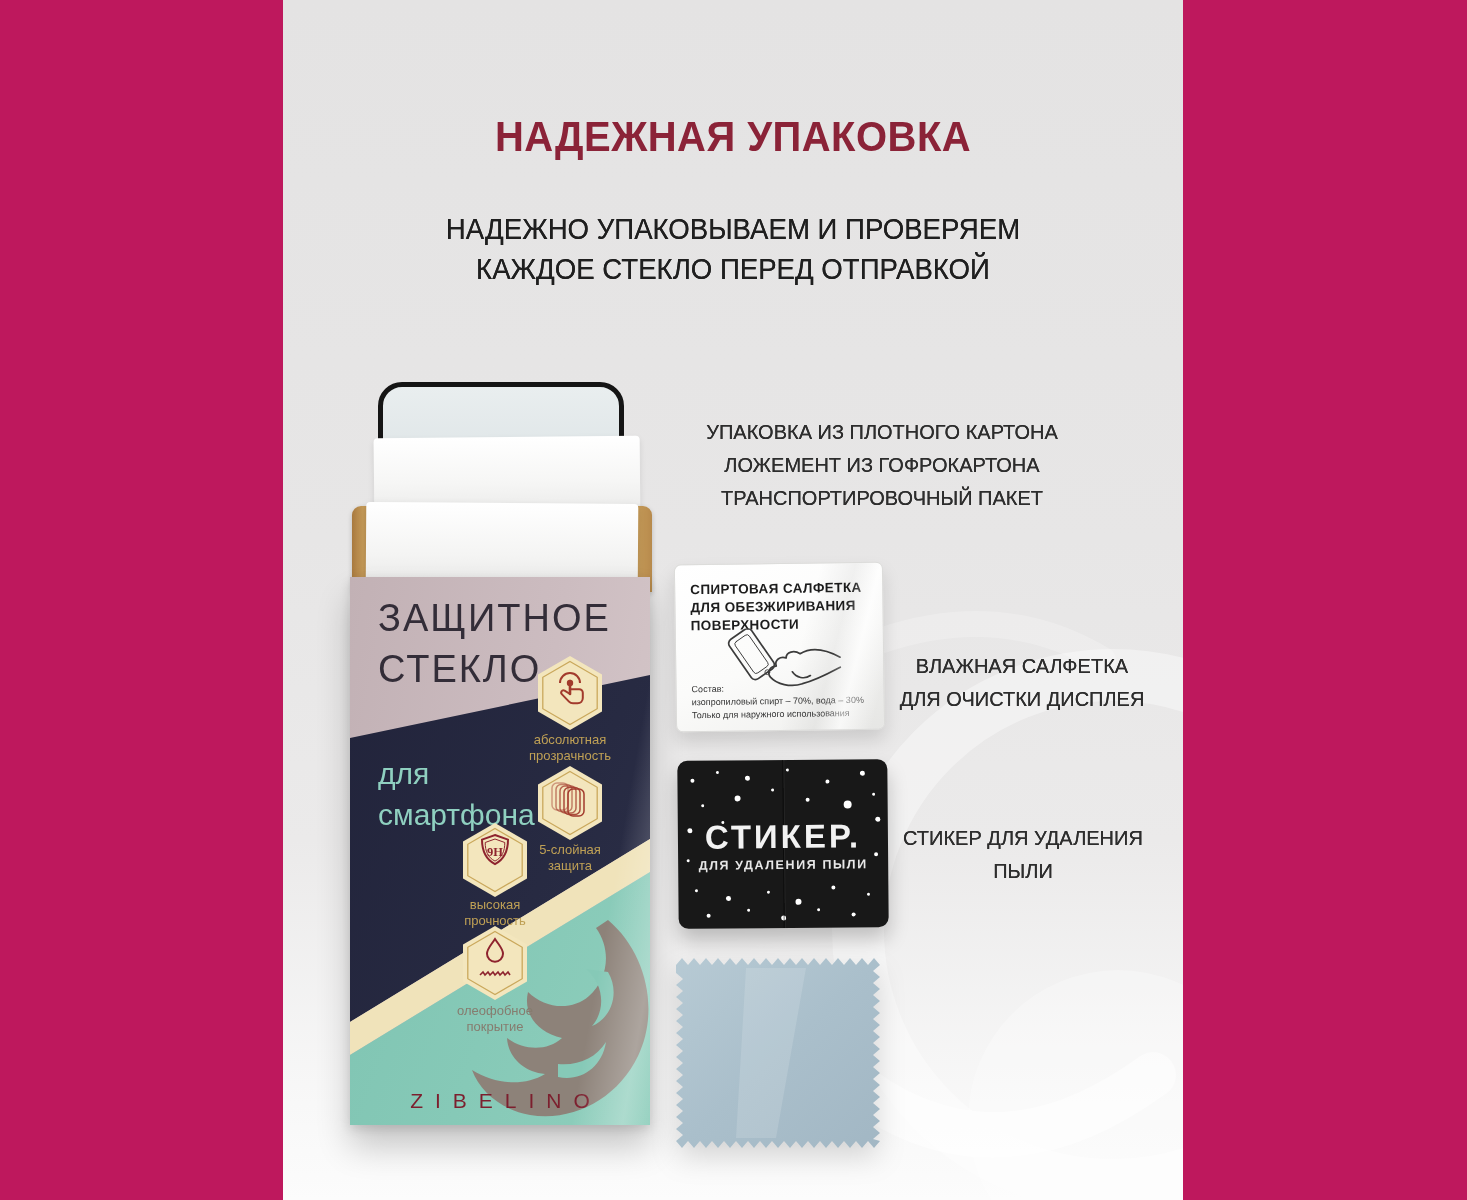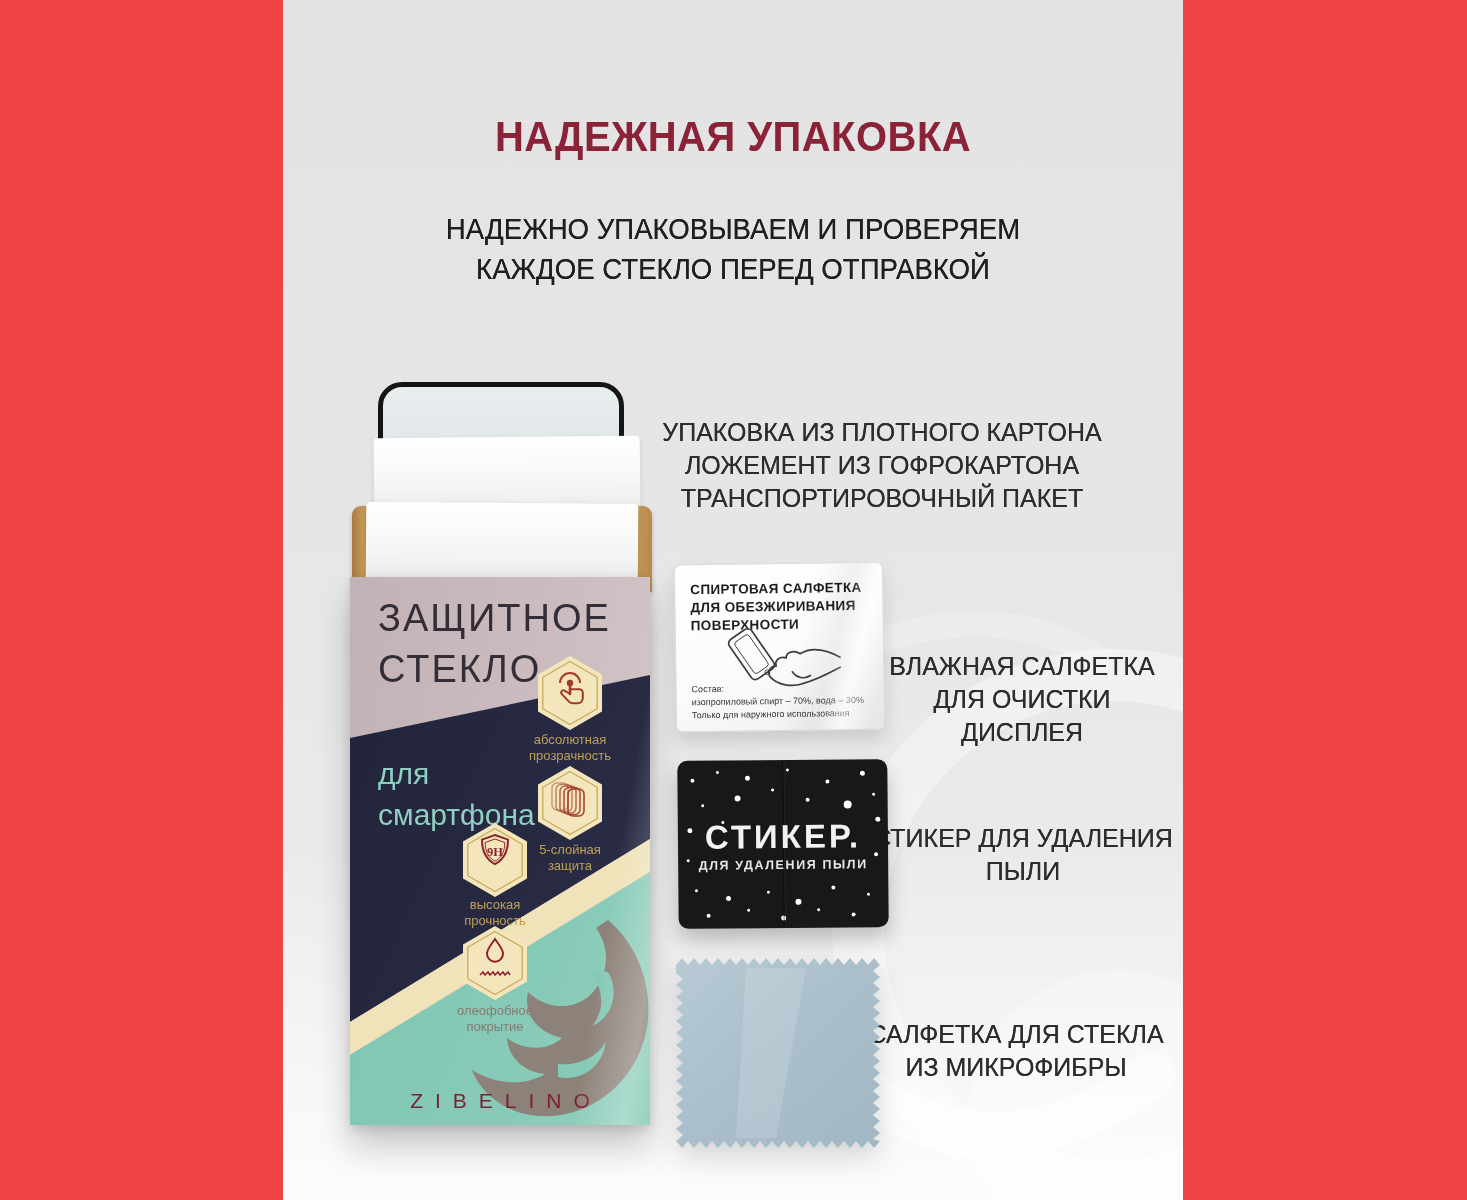--- a/index.html
+++ b/index.html
@@ -1,31 +1,31 @@
 <!DOCTYPE html>
 <html><head>
 <meta charset="utf-8">
 <style>
   html,body{margin:0;padding:0;background:#ffffff;}
-  .canvas{position:relative;width:1467px;height:1200px;background:#ef4444;overflow:hidden;
+  .canvas{position:relative;width:1467px;height:1200px;background:#be185d;overflow:hidden;
           font-family:"Liberation Sans",sans-serif;}
   .panel{position:absolute;left:283px;top:0;width:900px;height:1200px;overflow:hidden;
          background:linear-gradient(180deg,#e4e3e3 0%,#e7e6e6 45%,#ebeaea 70%,#f8f8f8 92%,#fcfcfc 100%);}
   .pre{white-space:pre-line;}
 
   
   .title{position:absolute;left:0;top:112px;width:100%;text-align:center;
          font-size:43px;font-weight:700;color:#8b2338;letter-spacing:.5px;
          transform:scaleX(.93);transform-origin:50% 50%;}
   .subtitle{position:absolute;left:0;top:209px;width:100%;text-align:center;
          font-size:30px;font-weight:400;color:#1f1f1f;line-height:40px;
          text-shadow:0 0 .6px #1f1f1f;transform:scaleX(.92);transform-origin:50% 50%;}
 
   
-  .ann{position:absolute;text-align:center;font-size:25px;color:#2d2d2d;line-height:33px;
+  .ann{position:absolute;text-align:center;font-size:20px;color:#2d2d2d;line-height:33px;
        text-shadow:0 0 .4px #2d2d2d;}
   .ann1{left:369px;top:416px;width:460px;}
   .ann2{left:589px;top:650px;width:300px;}
   .ann3{left:590px;top:822px;width:300px;}
   .ann4{left:583px;top:1018px;width:300px;}
 
   
   .glass{position:absolute;left:95px;top:382px;width:246px;height:150px;
          border:5px solid #151515;border-radius:24px 24px 0 0;box-sizing:border-box;
          background:linear-gradient(180deg,#e9eeef 0%,#dde4e6 60%,#d5dcde 100%);z-index:1;}
@@ -266,17 +266,15 @@
       <path d="M70 10 L130 10 L100 180 L60 180 Z" fill="rgba(255,255,255,.14)"></path>
     </svg>
 
     <div class="ann ann1 pre">УПАКОВКА ИЗ ПЛОТНОГО КАРТОНА
 ЛОЖЕМЕНТ ИЗ ГОФРОКАРТОНА
 ТРАНСПОРТИРОВОЧНЫЙ ПАКЕТ</div>
     <div class="ann ann2 pre">ВЛАЖНАЯ САЛФЕТКА
 ДЛЯ ОЧИСТКИ ДИСПЛЕЯ</div>
     <div class="ann ann3 pre">СТИКЕР ДЛЯ УДАЛЕНИЯ
 ПЫЛИ</div>
-    <div class="ann ann4 pre">САЛФЕТКА ДЛЯ СТЕКЛА
-ИЗ МИКРОФИБРЫ</div>
 
   </div>
 </div>
 
 </body></html>

